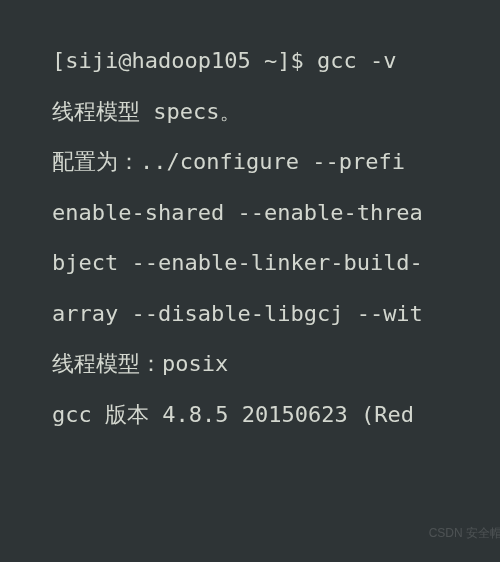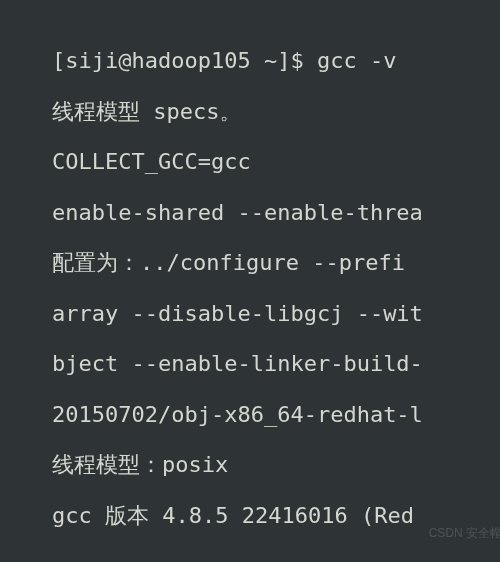--- a/index.html
+++ b/index.html
@@ -31,25 +31,23 @@
       color: rgba(255,255,255,0.15);
       font-family: sans-serif;
     }
   </style>
 </head>
 <body>
 
 <div>
   <div class="terminal-line">[siji@hadoop105 ~]$ gcc -v</div>
   <div class="terminal-line">线程模型 specs。</div>
-  <div class="terminal-line">COLLECT_GCC=gcc</div>
+  <div class="terminal-line">配置为：../configure --prefi</div>
   <div class="terminal-line">enable-shared --enable-threa</div>
-  <div class="terminal-line">配置为：../configure --prefi</div>
+  <div class="terminal-line">bject --enable-linker-build-</div>
   <div class="terminal-line">array --disable-libgcj --wit</div>
-  <div class="terminal-line">bject --enable-linker-build-</div>
-  <div class="terminal-line">20150702/obj-x86_64-redhat-l</div>
   <div class="terminal-line">线程模型：posix</div>
-  <div class="terminal-line">gcc 版本 4.8.5 22416016 (Red</div>
+  <div class="terminal-line">gcc 版本 4.8.5 20150623 (Red</div>
   <div class="terminal-line"></div>
   <div class="terminal-line"></div>
 </div>
 
 <div class="watermark">CSDN 安全帽</div>
 
 </body></html>

